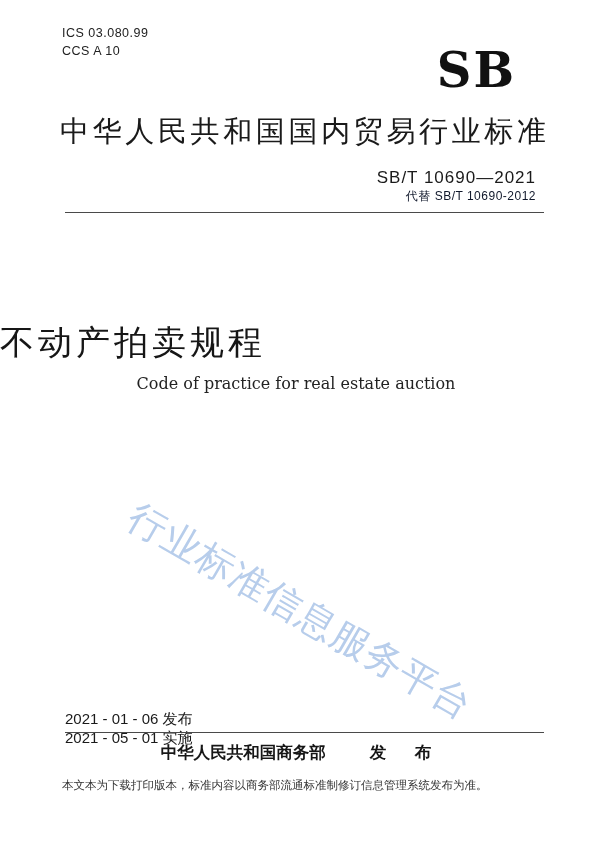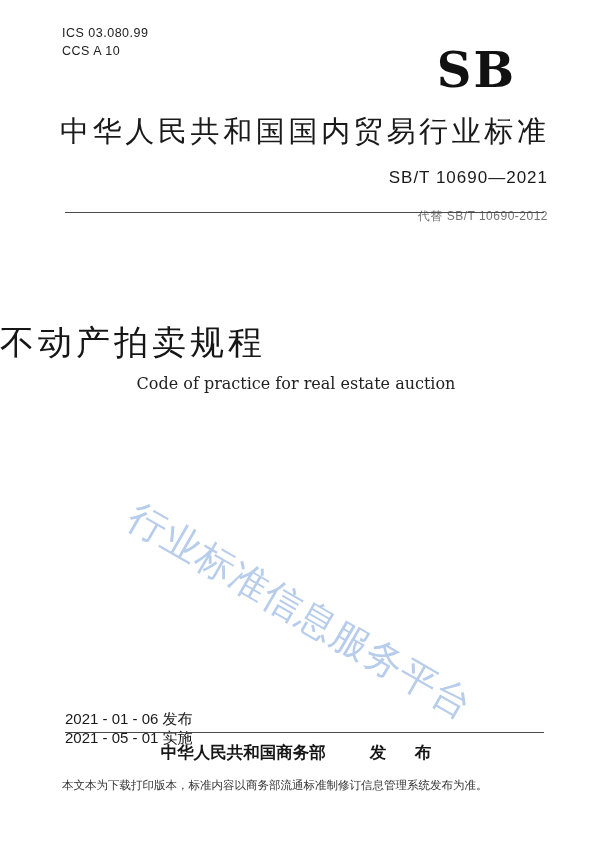--- a/index.html
+++ b/index.html
@@ -51,35 +51,35 @@
     font-weight: 500;
     color: #1a1a1a;
     text-align: justify;
     text-align-last: justify;
     text-justify: inter-character;
   }
 
   
   .std-block {
     position: absolute;
-    right: 44px;
+    right: 56px;
     top: 168px;
     text-align: right;
   }
   .std-number {
     font-size: 17px;
     font-weight: 500;
     letter-spacing: 1px;
     color: #1a1a1a;
   }
   .std-replaces {
-    margin-top: 20px;
+    margin-top: 0;
     font-size: 12px;
     letter-spacing: 0.5px;
-    color: #737373;
+    color: #0f172a;
   }
 
   .rule {
     position: absolute;
     left: 65px;
     width: 479px;
     border-top: 1.5px solid #4a4a4a;
   }
   .rule-top { top: 212px; }
   .rule-bottom { top: 732px; }

